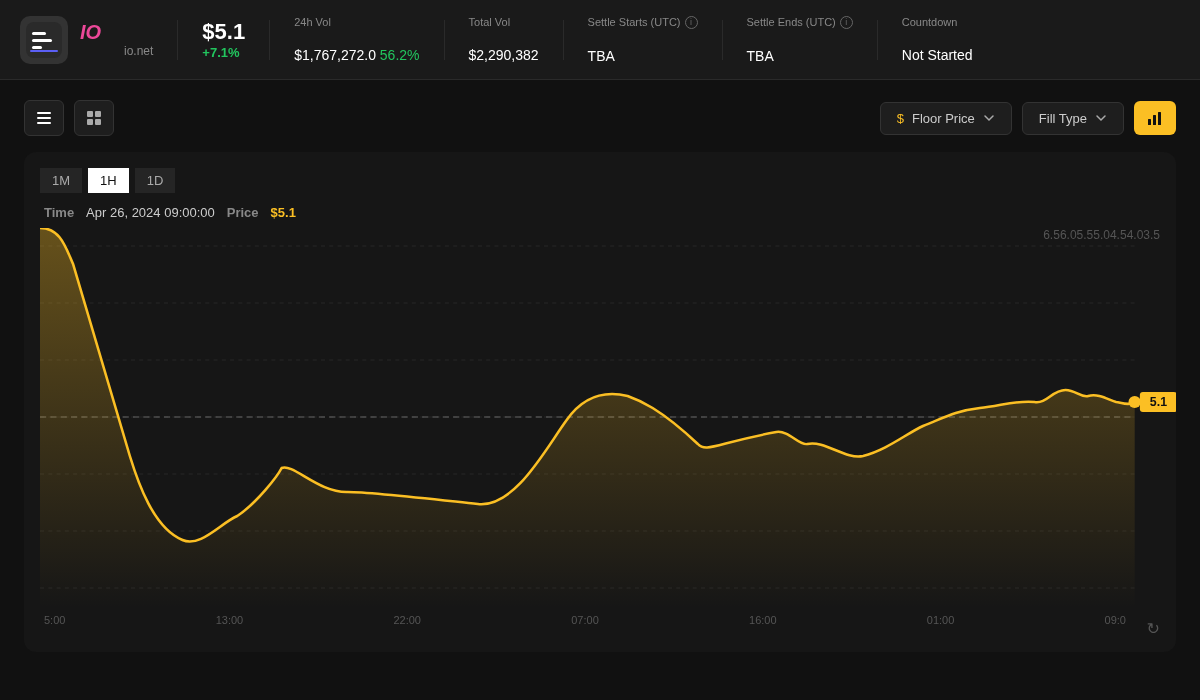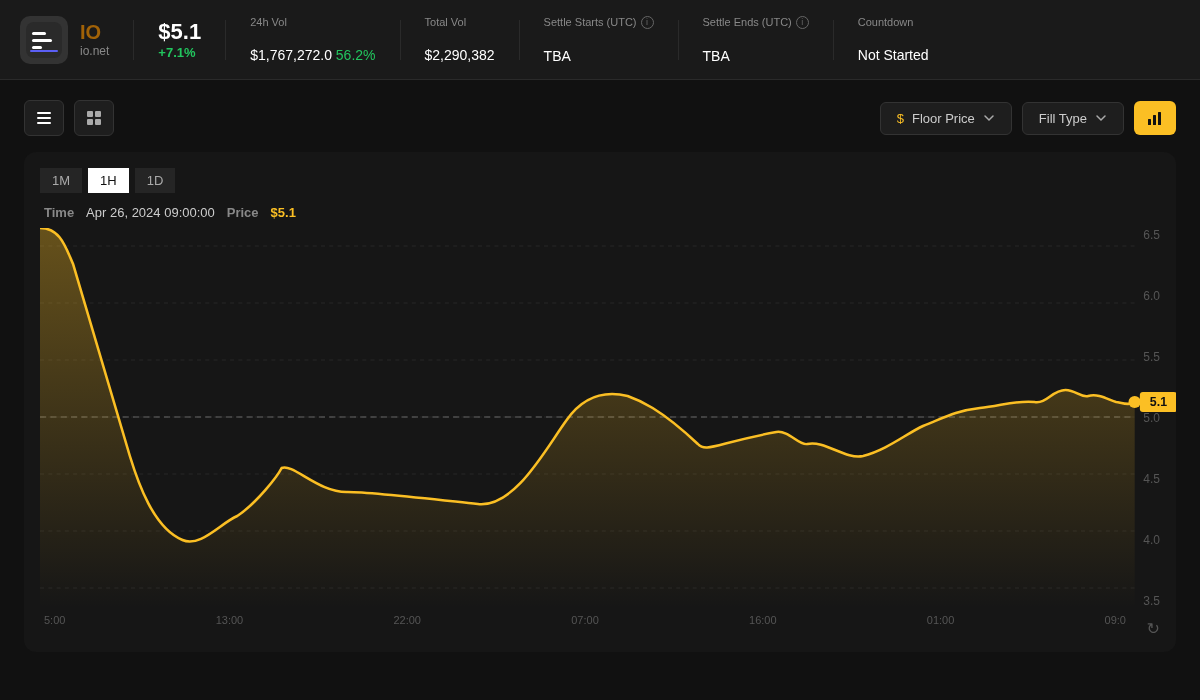--- a/index.html
+++ b/index.html
@@ -38,25 +38,27 @@
       overflow: hidden;
     }
     .logo-box svg { width: 36px; height: 36px; }
     .logo-text-wrap {
       display: flex;
       flex-direction: column;
     }
     .logo-ticker {
       font-size: 20px;
       font-weight: 700;
-      color: #a16207;
+      color: #ec4899;
+      font-style: italic;
     }
     .logo-sub {
       font-size: 12px;
       color: #888;
+      margin-left: 44px;
     }
     .price-block {
       display: flex;
       flex-direction: column;
     }
     .price-main {
       font-size: 22px;
       font-weight: 700;
       color: #fff;
     }
@@ -209,21 +211,20 @@
       height: 100%;
     }
 
     
     .y-axis {
       position: absolute;
       right: 16px;
       top: 0;
       height: 100%;
       display: flex;
-      flex-direction: column;
       justify-content: space-between;
       pointer-events: none;
     }
     .y-label {
       font-size: 12px;
       color: #555;
       text-align: right;
     }
 
     

